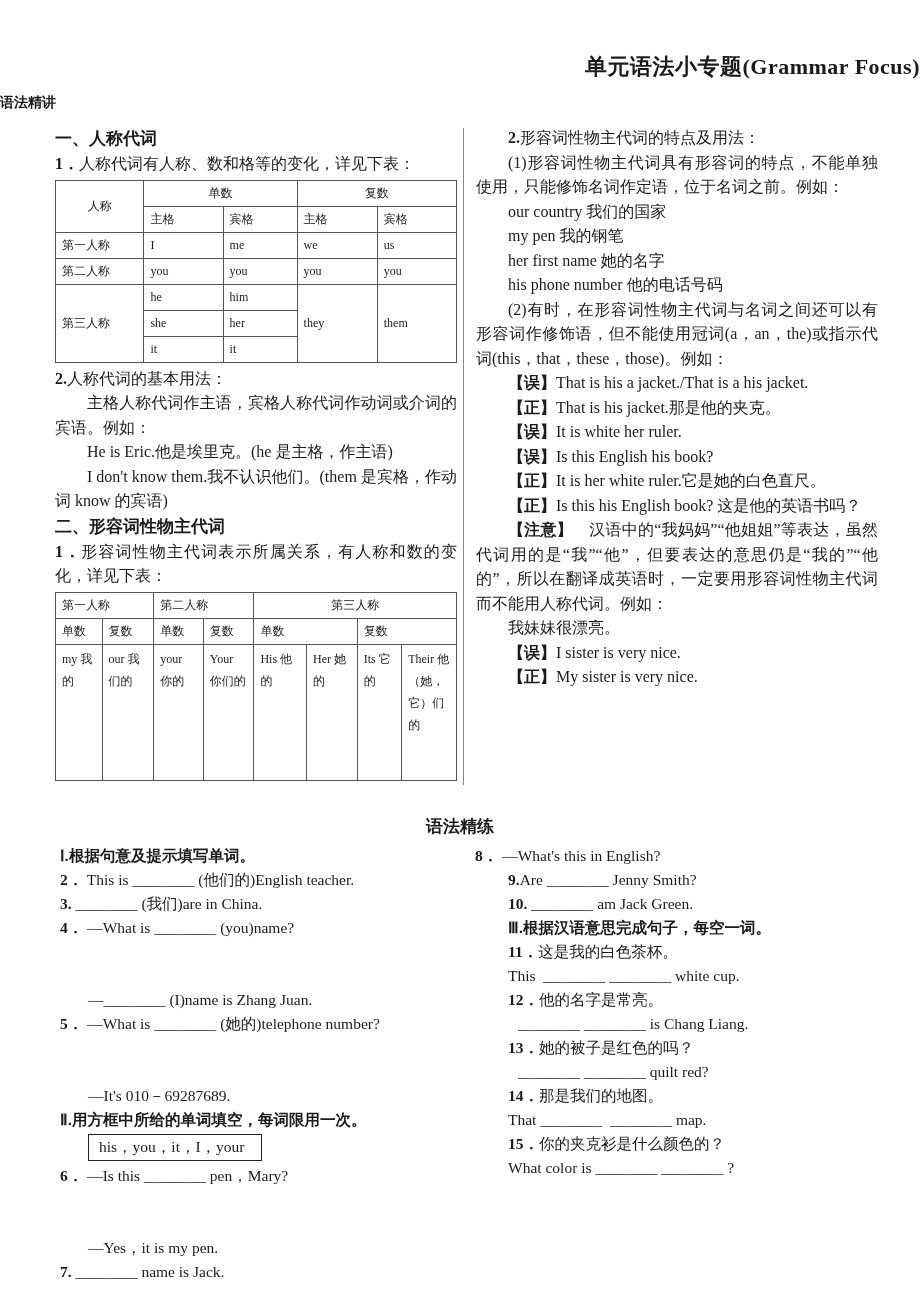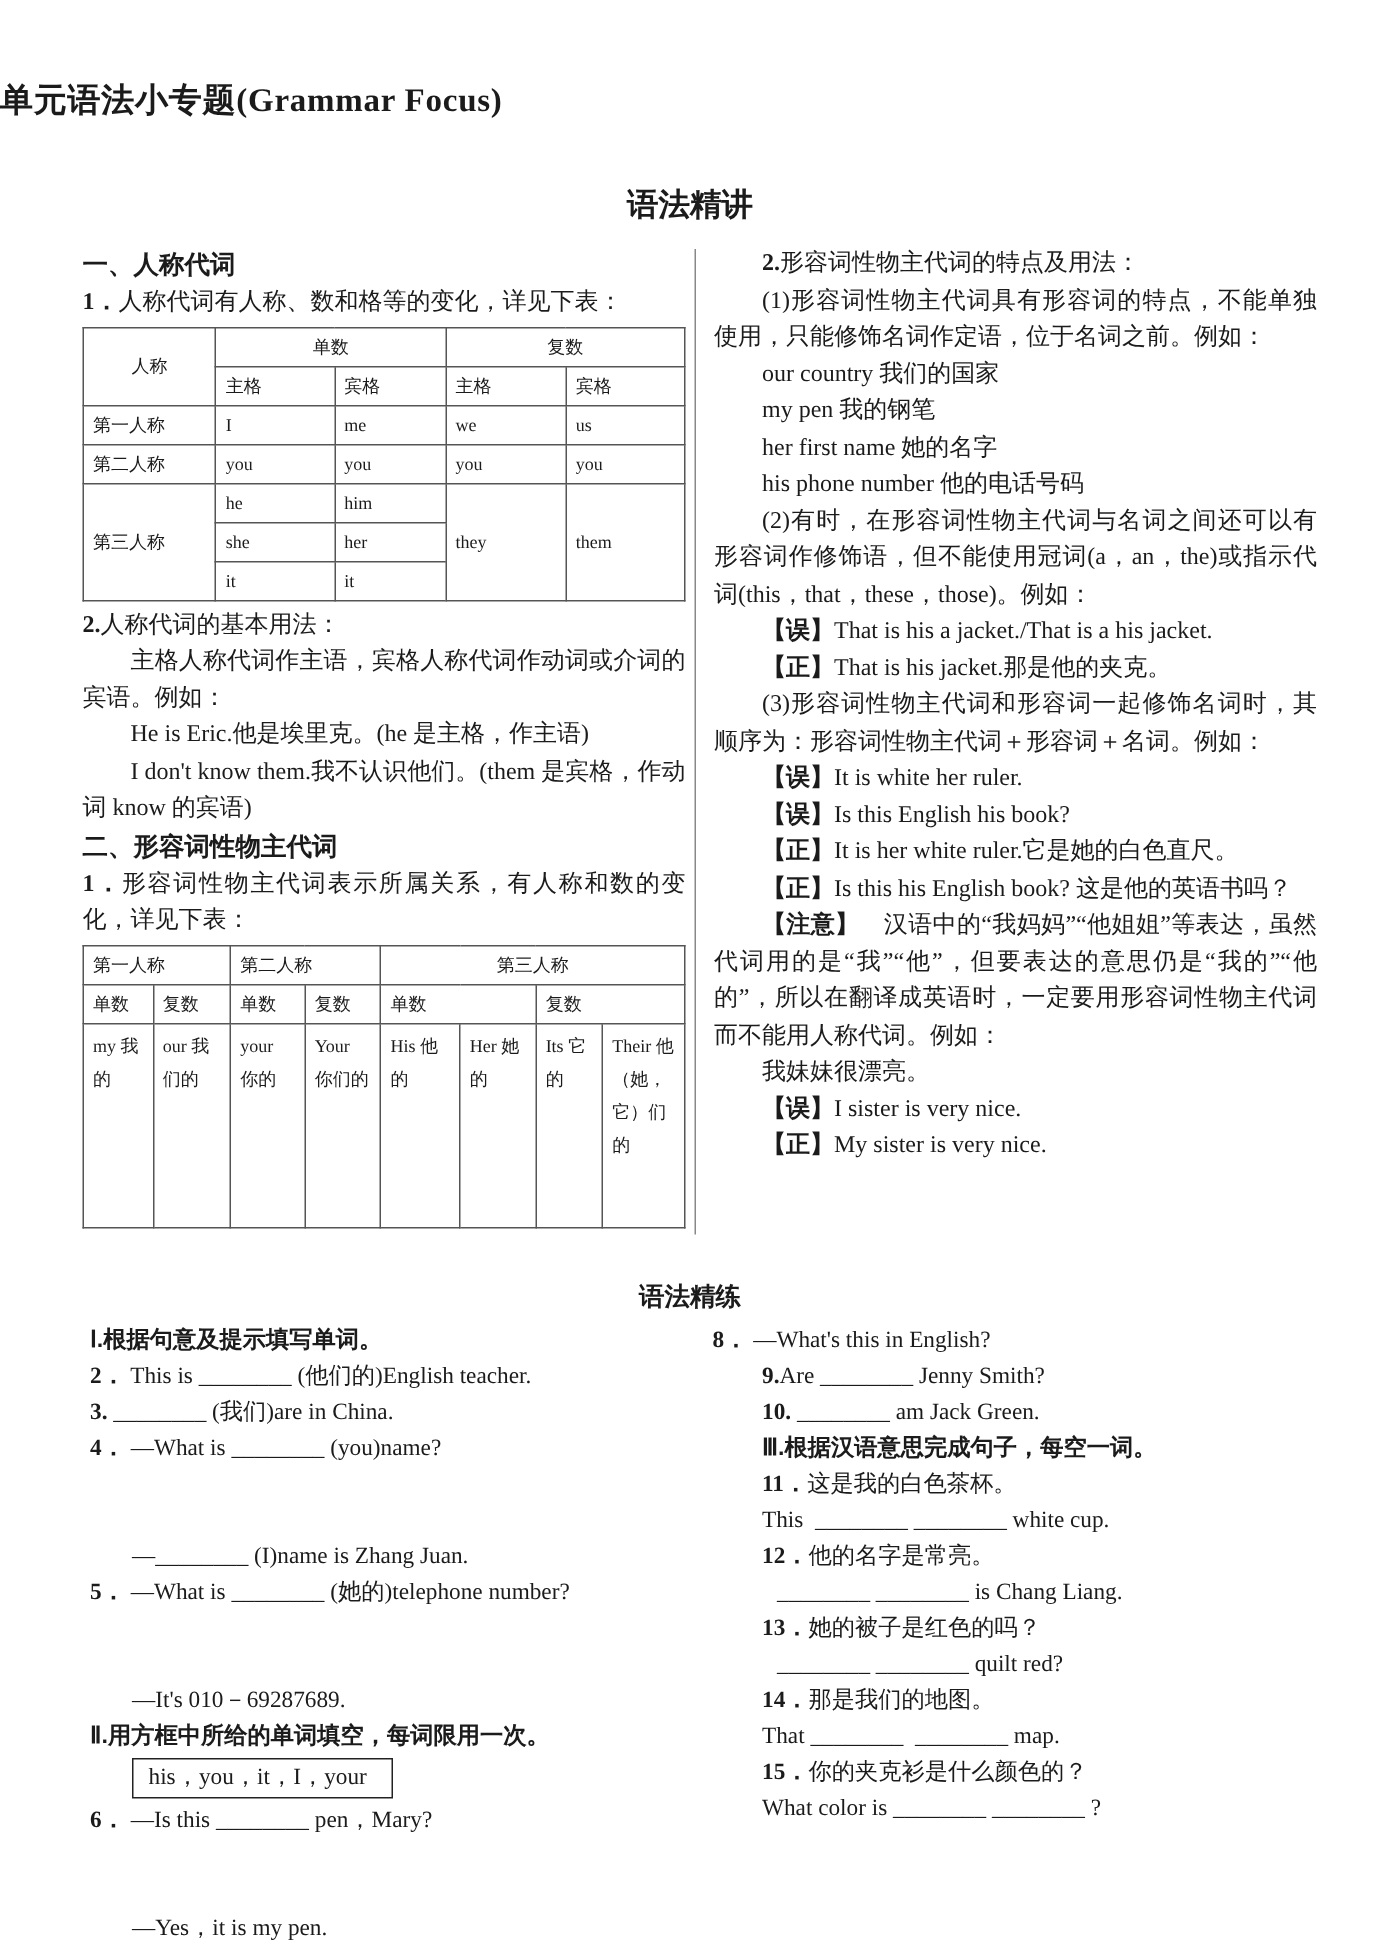--- a/index.html
+++ b/index.html
@@ -7,30 +7,30 @@
     position:relative;
     width:920px; height:1302px;
     margin:0 auto;
     background:#fff;
     color:#1b1b1b;
     font-family:"Liberation Serif","DejaVu Serif",serif;
     overflow:hidden;
     box-sizing:border-box;
   }
   .doc-title {
-    text-align:left;
+    text-align:right;
     padding-top:52px;
     font-size:22px;
     font-weight:bold;
     letter-spacing:0.5px;
   }
   .doc-subtitle {
-    text-align:center;
-    margin-top:40px;
-    font-size:21px;
+    text-align:left;
+    margin-top:12px;
+    font-size:14px;
     font-weight:bold;
     font-family:"Liberation Sans","DejaVu Sans",sans-serif;
   }
   .columns {
     display:flex;
     margin:14px 42px 0 55px;
   }
   .col-left { width:402px; }
   .col-divider { width:1px; background:#888; margin:2px 4px 0 6px; }
   .col-right { flex:1; padding-left:8px; }
@@ -234,21 +234,20 @@
       <div>
           <div class="par i"><b>2.</b>形容词性物主代词的特点及用法：</div>
           <div class="par i">(1)形容词性物主代词具有形容词的特点，不能单独使用，只能修饰名词作定语，位于名词之前。例如：</div>
           <div class="par i">our country 我们的国家</div>
           <div class="par i">my pen 我的钢笔</div>
           <div class="par i">her first name  她的名字</div>
           <div class="par i">his phone number 他的电话号码</div>
           <div class="par i">(2)有时，在形容词性物主代词与名词之间还可以有形容词作修饰语，但不能使用冠词(a，an，the)或指示代词(this，that，these，those)。例如：</div>
           <div class="par i"><b>【误】</b>That is his a jacket./That is a his jacket.</div>
           <div class="par i"><b>【正】</b>That is his jacket.那是他的夹克。</div>
-          <div class="par i">(3)形容词性物主代词和形容词一起修饰名词时，其顺序为：形容词性物主代词＋形容词＋名词。例如：</div>
           <div class="par i"><b>【误】</b>It is white her ruler.</div>
           <div class="par i"><b>【误】</b>Is this English his book?</div>
           <div class="par i"><b>【正】</b>It is her white ruler.它是她的白色直尺。</div>
           <div class="par i"><b>【正】</b>Is this his English book? 这是他的英语书吗？</div>
           <div class="par i"><b>【注意】</b>　汉语中的“我妈妈”“他姐姐”等表达，虽然代词用的是“我”“他”，但要表达的意思仍是“我的”“他的”，所以在翻译成英语时，一定要用形容词性物主代词而不能用人称代词。例如：</div>
           <div class="par i">我妹妹很漂亮。</div>
           <div class="par i"><b>【误】</b>I sister is very nice.</div>
           <div class="par i"><b>【正】</b>My sister is very nice.</div>
         </div>
     </div>

